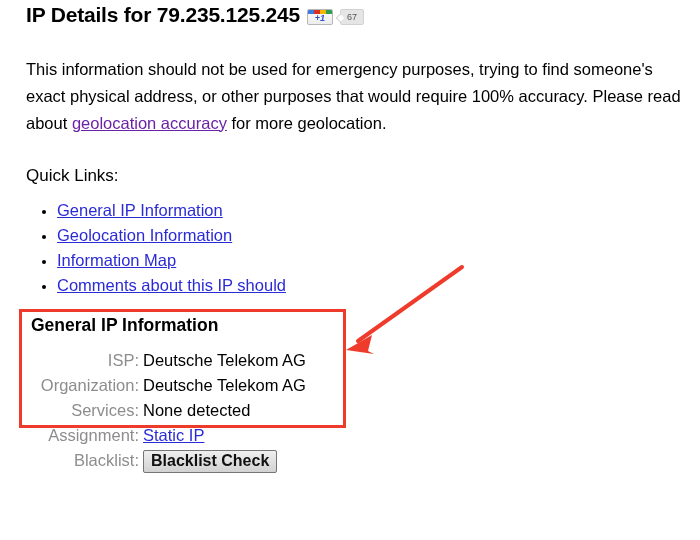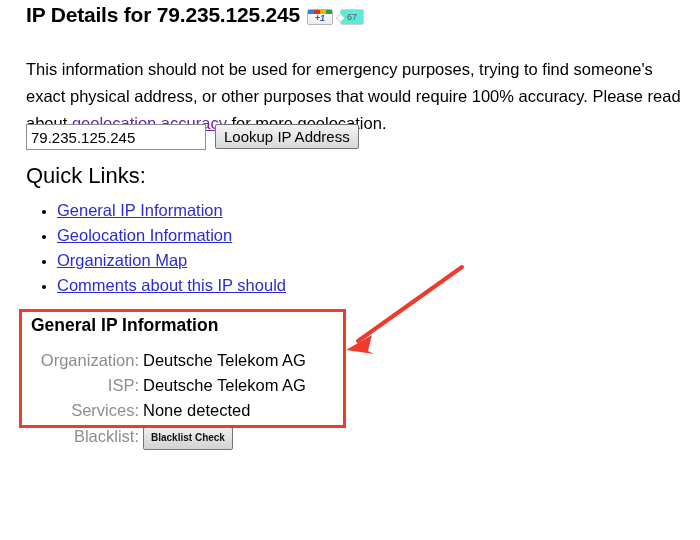--- a/index.html
+++ b/index.html
@@ -72,21 +72,21 @@
     color: #2b55c4;
     line-height: 10px;
   }
   .plusone-count {
     box-sizing: border-box;
     height: 16px;
     min-width: 24px;
     margin-top: 3px;
     border: 1px solid #d2d2d2;
     border-radius: 2px;
-    background: #5eead4;
+    background: #e5e5e5;
     color: #555;
     font-size: 9px;
     line-height: 14px;
     text-align: center;
     padding: 0 4px;
     position: relative;
   }
   .plusone-count::before {
     content: "";
     position: absolute;
@@ -146,21 +146,21 @@
     color: #000;
     padding: 0 8px;
     cursor: pointer;
   }
 
   
   .quick-links-heading {
     position: absolute;
     left: 26px;
     top: 165px;
-    font-size: 22px;
+    font-size: 17px;
     line-height: 22px;
   }
   .quick-links {
     position: absolute;
     left: 26px;
     top: 198px;
     margin: 0;
     padding-left: 31px;
     list-style: disc;
   }
@@ -238,21 +238,21 @@
     vertical-align: -2px;
     border-radius: 1px;
   }
   .blacklist-btn {
     box-sizing: border-box;
     height: 23px;
     border: 1px solid #757575;
     border-radius: 2px;
     background: linear-gradient(#efefef, #d2d2d2);
     font-family: "Liberation Sans", sans-serif;
-    font-size: 10px;
+    font-size: 16px;
     font-weight: bold;
     color: #111;
     padding: 0 7px;
     cursor: pointer;
     line-height: 20px;
     text-align: right;
   }
 </style>
 </head>
 <body>
@@ -270,48 +270,48 @@
           <i style="background:#2e9e4f"></i>
       </div>
       <span class="plusone-label">+1</span>
     </div>
 
     <div class="plusone-count">67</div>
   </div>
 
   <p class="disclaimer"><span>This information should not be used for emergency purposes, trying to find someone's exact physical address, or other purposes that would require 100% accuracy. Please read about </span><a class="inline-link" href="#">geolocation accuracy</a><span> for more geolocation.</span></p>
 
-  <div class="lookup-row">
-    <input class="ip-input" type="text" value="79.235.125.245" style="">
-    <button class="lookup-btn">Lookup IP Address</button>
-  </div>
 
   <div class="quick-links-heading">Quick Links:</div>
   <ul class="quick-links">
     <li><a class="ql-link" href="#">General IP Information</a></li>
     <li><a class="ql-link" href="#">Geolocation Information</a></li>
-    <li><a class="ql-link" href="#">Organization Map</a></li>
+    <li><a class="ql-link" href="#">Information Map</a></li>
     <li><a class="ql-link" href="#">Comments about this IP should</a></li>
   </ul>
 
   <div class="section-heading">General IP Information</div>
 
   <table class="info-table">
     <tbody>
       <tr>
+        <td class="info-label">ISP:</td>
+        <td class="info-value">Deutsche Telekom AG</td>
+      </tr>
+      <tr>
         <td class="info-label">Organization:</td>
         <td class="info-value">Deutsche Telekom AG</td>
       </tr>
       <tr>
-        <td class="info-label">ISP:</td>
-        <td class="info-value">Deutsche Telekom AG</td>
-      </tr>
-      <tr>
         <td class="info-label">Services:</td>
         <td class="info-value">None detected</td>
+      </tr>
+      <tr>
+        <td class="info-label">Assignment:</td>
+        <td class="info-value"><a href="#">Static IP</a></td>
       </tr>
       <tr>
         <td class="info-label">Blacklist:</td>
         <td class="info-value"><button class="blacklist-btn">Blacklist Check</button></td>
       </tr>
     </tbody>
   </table>
 
   <div class="redbox"></div>
 

